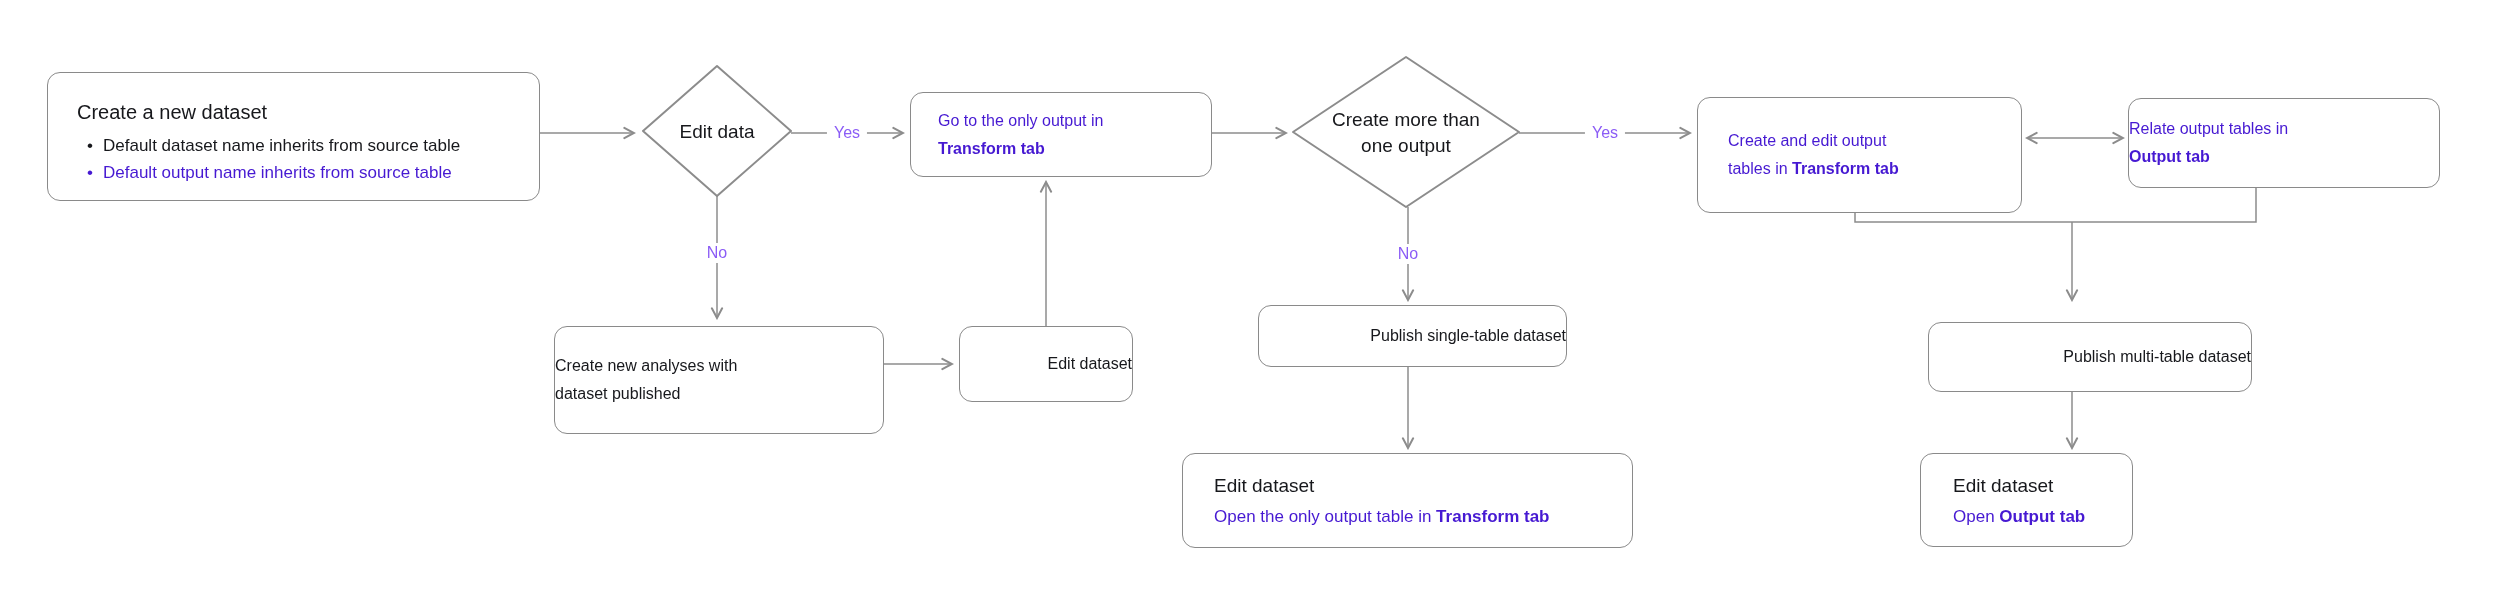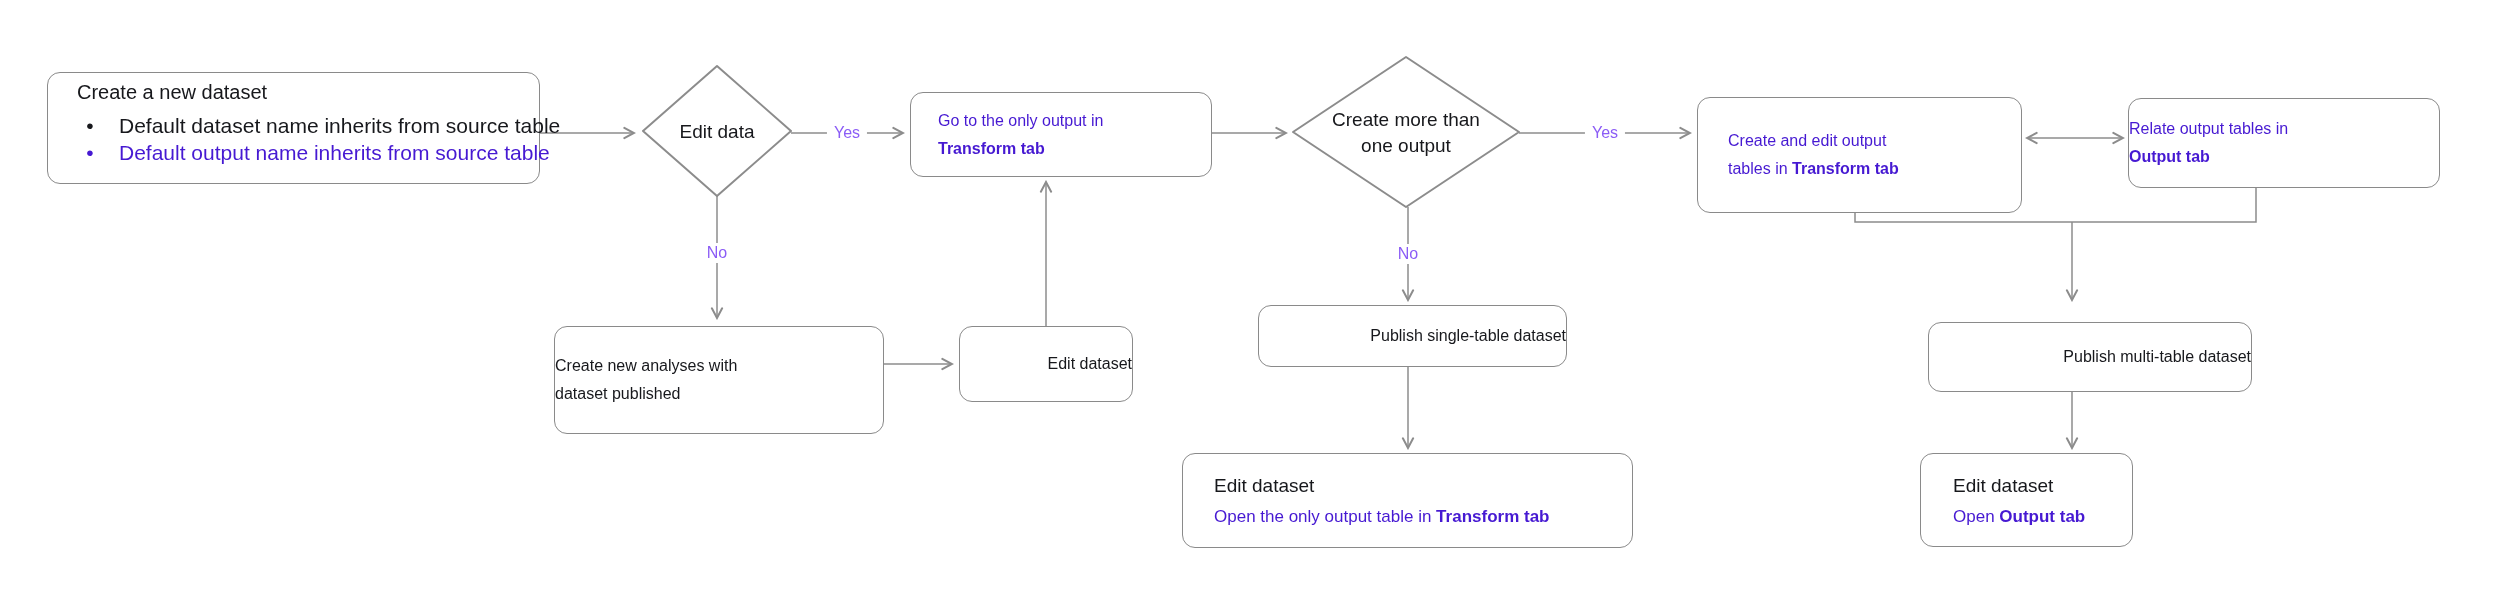--- a/index.html
+++ b/index.html
@@ -12,23 +12,23 @@
     border:1.6px solid #8a8a8a;border-radius:13px;
     display:flex;flex-direction:column;justify-content:center;
     color:#17181c;
   }
   .purple{color:#4619d2;}
   .b{font-weight:700;}
   .nodeline{font-size:16px;line-height:28px;white-space:nowrap;}
   .center{align-items:flex-end;text-align:center;}
 
   
-  #box-create-dataset{left:47px;top:72px;width:493px;height:112px;padding:10px 10px 27px 29px;justify-content:center;padding-top:16px;}
+  #box-create-dataset{left:47px;top:72px;width:493px;height:129px;padding:10px 10px 14px 29px;justify-content:flex-end;padding-top:16px;}
   #box-create-dataset .title{font-size:20px;line-height:24px;margin-bottom:8px;white-space:nowrap;}
-  .bullet{display:flex;font-size:21px;line-height:27px;white-space:nowrap;gap:16px;}
+  .bullet{display:flex;font-size:17px;line-height:27px;white-space:nowrap;}
   .bullet .dot{width:26px;text-align:center;flex:0 0 26px;}
   .bullet .dot::before{content:"\2022";}
 
   
   .diamond-label{position:absolute;transform:translate(-50%,-50%);text-align:center;font-size:19px;line-height:26px;color:#17181c;white-space:nowrap;}
   #lbl-edit-data{left:717px;top:132px;}
   #lbl-create-more{left:1406px;top:133px;}
 
   #box-go-output{left:910px;top:92px;width:302px;height:85px;padding-left:27px;}
   #box-create-edit{left:1697px;top:97px;width:325px;height:116px;padding-left:30px;}

